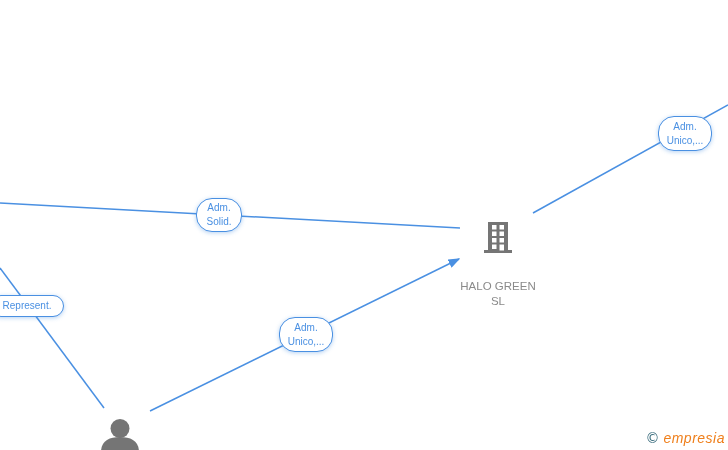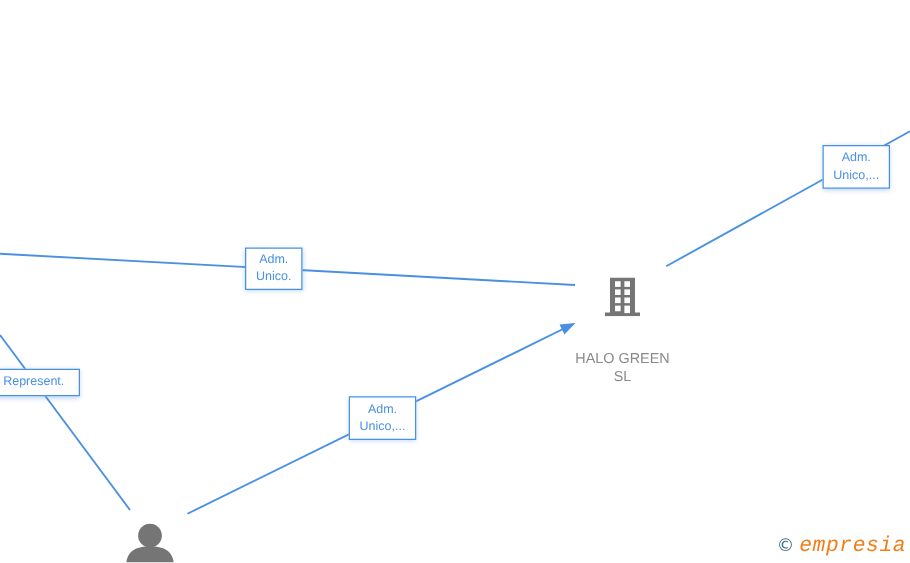--- a/index.html
+++ b/index.html
@@ -7,21 +7,21 @@
     position:relative;width:728px;height:450px;overflow:hidden;background:#fff;
     font-family:"Liberation Sans", sans-serif;
   }
   #edges{position:absolute;left:0;top:0;width:728px;height:450px;}
 
   
   .edge-label{
     position:absolute;box-sizing:border-box;
     background:#fff;
     border:1.5px solid var(--edge-color,#4a90e2);
-    border-radius:0;
+    border-radius:16px;
     color:var(--label-text,#4a90e2);
     font-size:10px;line-height:14px;text-align:center;
     display:flex;flex-direction:column;justify-content:center;align-items:center;
     box-shadow:0 1px 4px rgba(74,144,226,.40);
     z-index:3;cursor:pointer;
   }
   .edge-label span{display:block;white-space:nowrap;}
   #lbl-adm-solid{left:196px;top:198px;width:46px;height:34px;}
   #lbl-adm-unico-top{left:658px;top:116px;width:54px;height:35px;}
   #lbl-adm-unico-bottom{left:279px;top:317px;width:54px;height:35px;}
@@ -43,22 +43,22 @@
   
   #watermark{
     position:absolute;right:3px;bottom:3px;z-index:4;
     display:flex;align-items:baseline;gap:4px;user-select:none;
   }
   #watermark .copy{
     color:var(--wm-copy,#3c6e7f);font-size:14px;line-height:16px;
     font-family:"DejaVu Sans", sans-serif;
   }
   #watermark .brand{
-    color:var(--wm-brand,#ef7f1b);font-size:17px;line-height:18px;
-    font-family:Liberation Mono, monospace;font-style:italic;letter-spacing:.5px;
+    color:var(--wm-brand,#ef7f1b);font-size:14px;line-height:18px;
+    font-family:Liberation Sans, sans-serif;font-style:italic;letter-spacing:.5px;
   }
 </style>
 </head>
 <body>
 
 <div id="canvas">
 
   <svg id="edges" width="728" height="450" viewBox="0 0 728 450">
     <defs>
       <marker id="arrowhead" markerUnits="strokeWidth" markerWidth="8" markerHeight="6" refX="7" refY="3" orient="auto">
@@ -66,21 +66,21 @@
       </marker>
     </defs>
   <line x1="0" y1="203" x2="460" y2="228" stroke="#4a90e2" stroke-width="1.5"></line>
       <line x1="533" y1="213" x2="728" y2="105" stroke="#4a90e2" stroke-width="1.5"></line>
       <line x1="150" y1="411" x2="459" y2="259" stroke="#4a90e2" stroke-width="1.5" marker-end="url(#arrowhead)"></line>
       <line x1="0" y1="268" x2="104" y2="408" stroke="#4a90e2" stroke-width="1.5"></line>
     </svg>
 
   <div class="edge-label" id="lbl-adm-solid">
     <span>Adm.</span>
-    <span>Unico.</span>
+    <span>Solid.</span>
   </div>
 
   <div class="edge-label" id="lbl-adm-unico-top">
     <span>Adm.</span>
     <span>Unico,...</span>
   </div>
 
   <div class="edge-label" id="lbl-adm-unico-bottom">
     <span>Adm.</span>
     <span>Unico,...</span>

